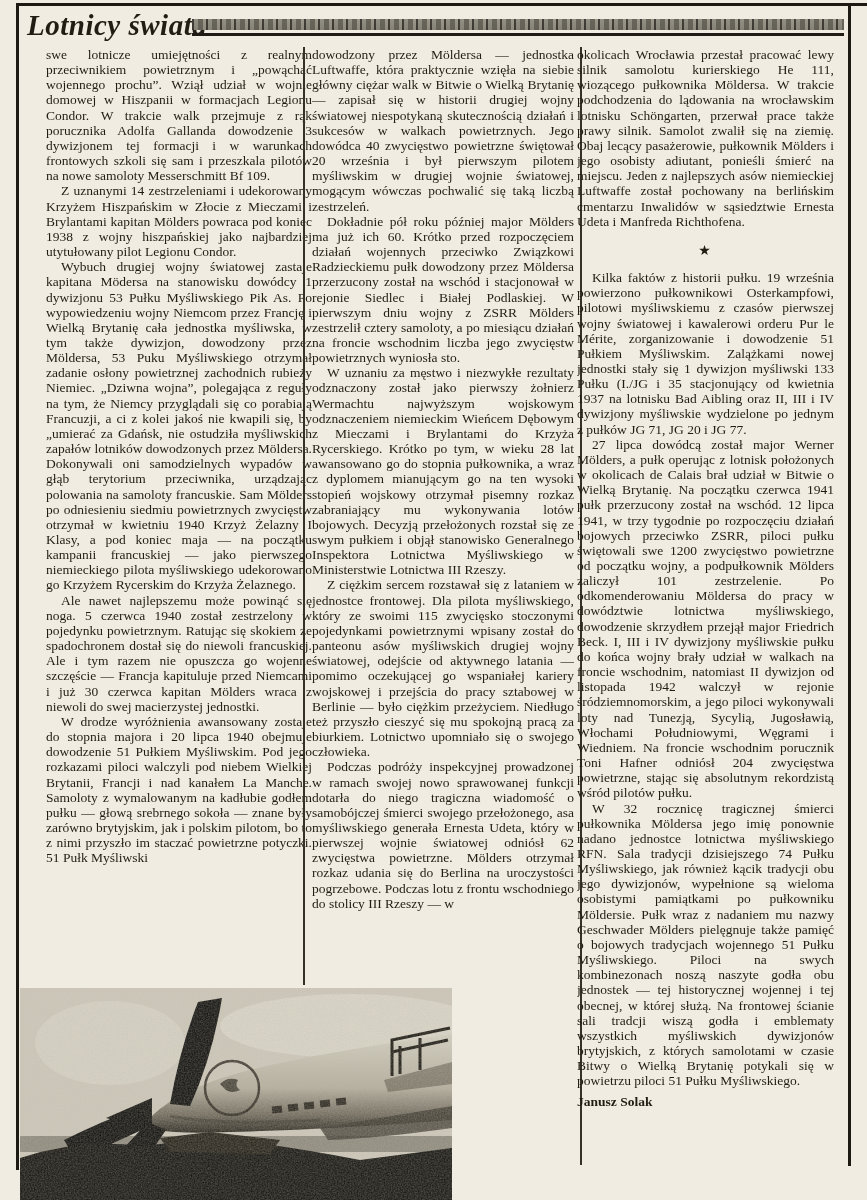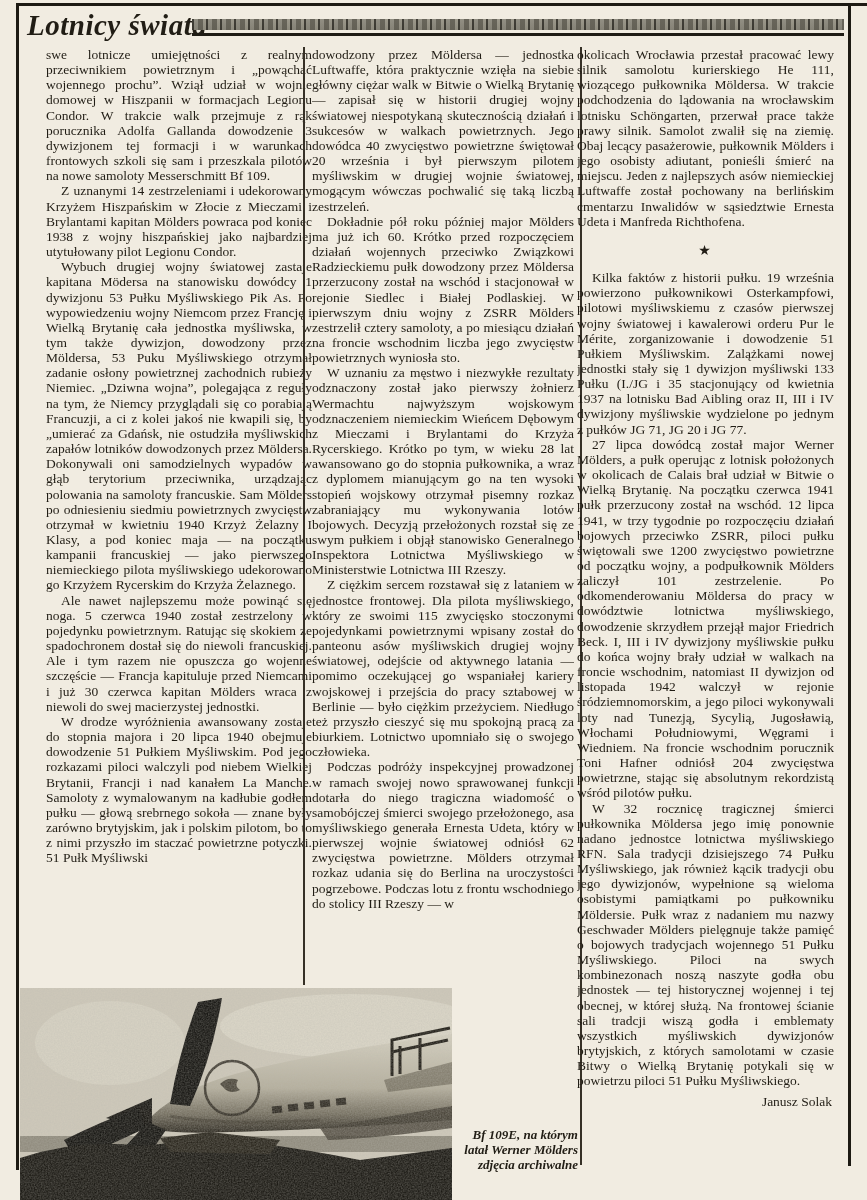--- a/index.html
+++ b/index.html
@@ -39,21 +39,21 @@
   .colsep{position:absolute;width:1.6px;background:#363026;}
   .sep1{left:303px;top:47px;height:938px;}
   .sep2{left:580px;top:47px;height:1118px;}
   .para{margin:0;}
   .para.indent{text-indent:15px;}
   .star-sep{
     text-align:center;font-size:14px;line-height:15.15px;
     padding:14px 0 12px 0;letter-spacing:2px;
   }
   .byline{
-    text-align:right;font-weight:normal;font-size:13.5px;line-height:15.15px;
+    text-align:left;font-weight:bold;font-size:13.5px;line-height:15.15px;
     padding-top:6px;padding-right:2px;
   }
   
   .photo{
     position:absolute;left:20px;top:988px;width:432px;height:212px;margin:0;
     overflow:hidden;background:#cfc9ba;
   }
   .photo svg{display:block;}
   .caption{
     position:absolute;left:454px;top:1127px;width:124px;
@@ -146,19 +146,14 @@
       <path d="M150 116 Q160 60 178 14 L202 10 Q192 70 170 118 Z" fill="#0c0b08"></path>
       <path d="M128 134 Q96 168 70 198 L102 206 Q128 168 146 142 Z" fill="#0c0b08"></path>
       <path d="M118 120 Q80 134 44 152 L56 172 Q100 152 126 140 Z" fill="#0c0b08"></path>
       <path d="M0 170 Q60 150 120 158 L200 150 Q280 160 340 172 L432 160 L432 212 L0 212 Z" fill="#12100b"></path>
       <path d="M140 150 L190 144 L260 152 L250 166 L150 164 Z" fill="#211d14"></path>
       <path d="M300 140 L432 118 L432 140 Q360 150 308 152 Z" fill="#3a352a" opacity="0.8"></path>
       <rect width="432" height="212" filter="url(#grain)" opacity="0.45"></rect>
     </svg>
   </figure>
 
-  <div class="caption">
-    <div>Bf 109E, na którym</div>
-    <div>latał Werner Mölders</div>
-    <div>zdjęcia archiwalne</div>
-  </div>
 
 </div>
 
 </body></html>

